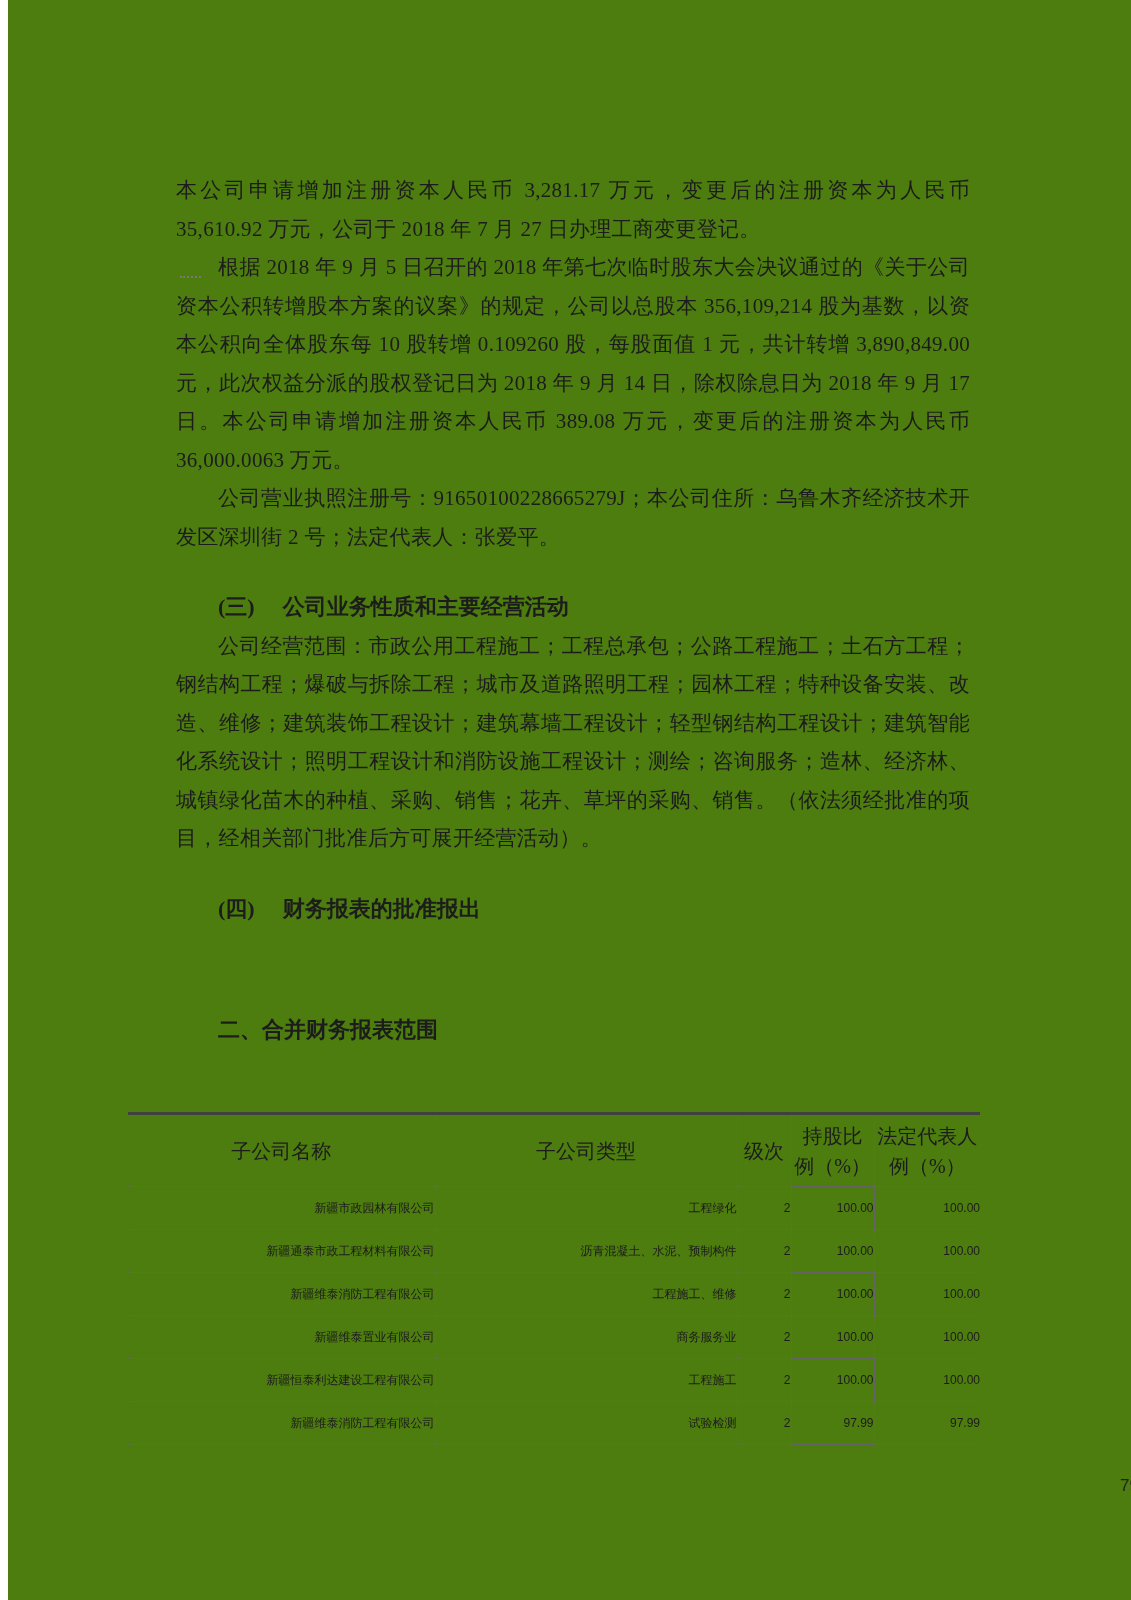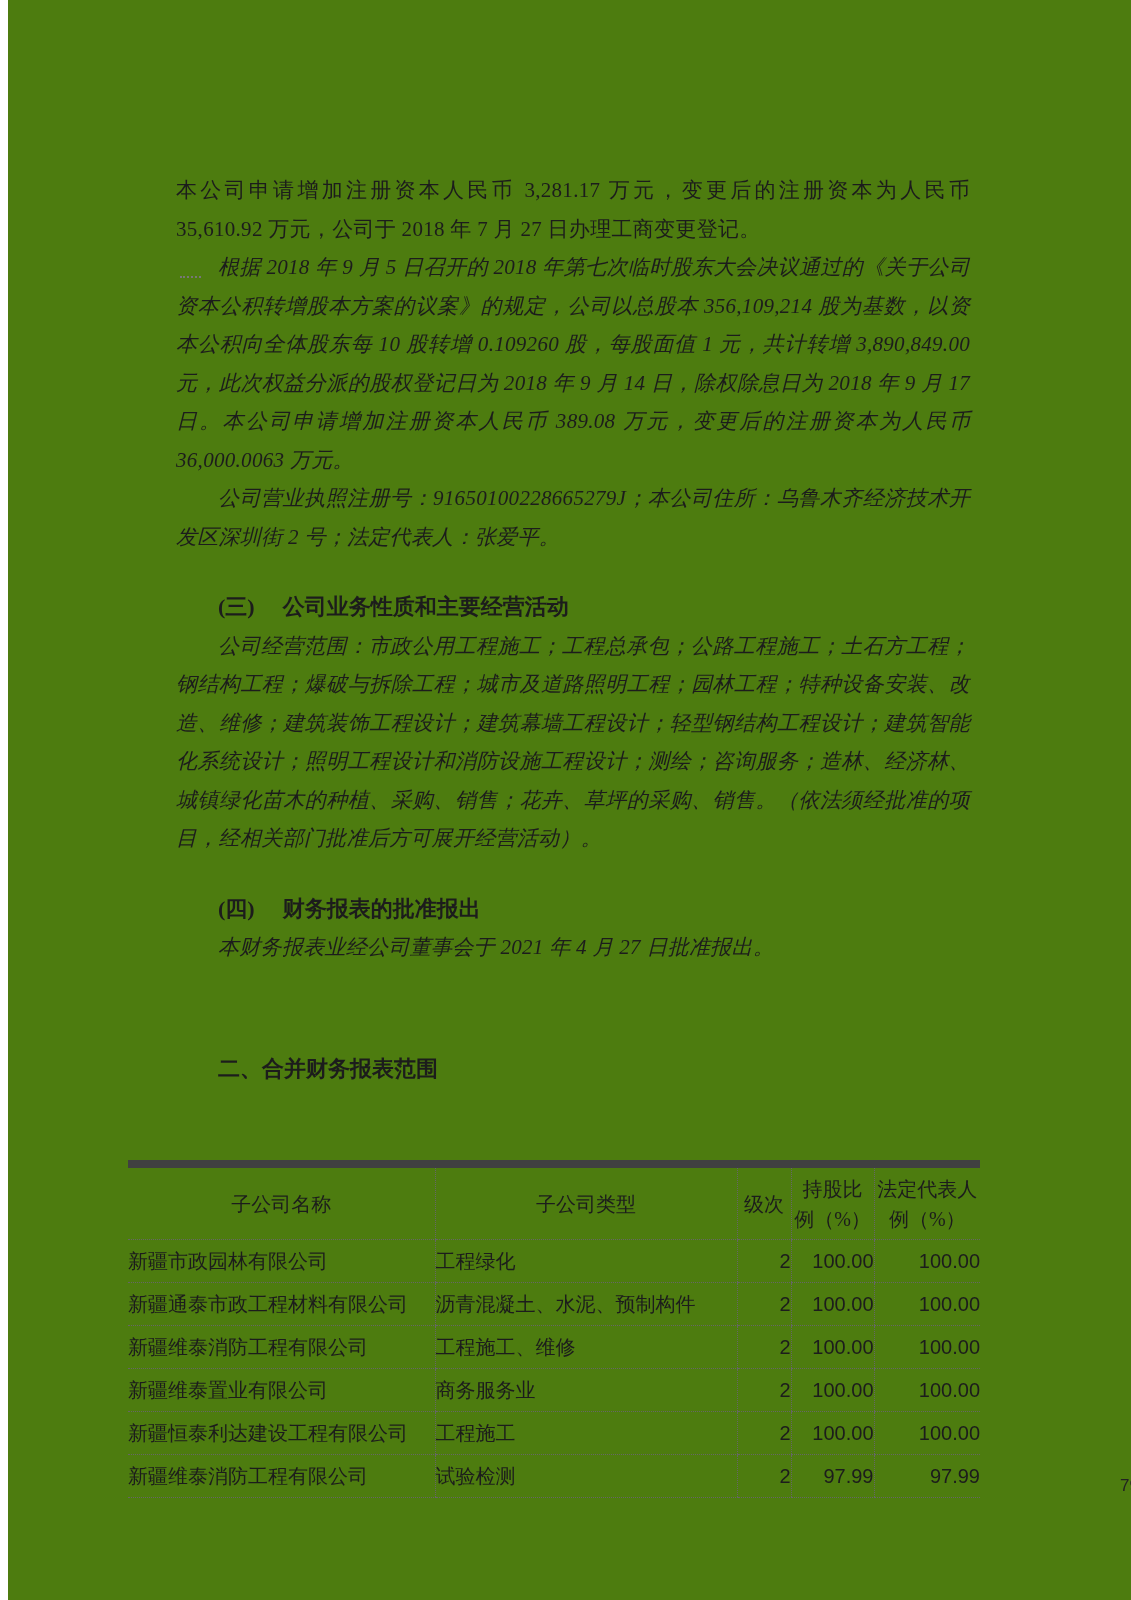--- a/index.html
+++ b/index.html
@@ -28,21 +28,21 @@
     top: 171px;
     width: 794px;
   }
   p.doc {
     margin: 0;
     font-size: 21px;
     line-height: 38.5px;
     text-align: justify;
     letter-spacing: 0.3px;
   }
-  p.doc.indent { text-indent: 2em; font-style: italic; }
+  p.doc.indent { text-indent: 2em; }
   .sec-heading {
     margin: 0;
     font-size: 22px;
     line-height: 38.5px;
     font-weight: bold;
     white-space: nowrap;
   }
   .sec-heading.numbered { padding-left: 42px; }
   .sec-heading .marker { display: inline-block; margin-right: 28px; }
   .mt-sec   { margin-top: 32px; }
@@ -57,22 +57,21 @@
     border-top: 2px dotted #777;
   }
   
   table.subs {
     position: absolute;
     left: 120px;
     top: 1112px;
     width: 852px;
     border-collapse: collapse;
     table-layout: fixed;
-    border-top: 8px solid #404040;
-    margin-top: 48px;
+    border-top: 3px solid #404040;
   }
   table.subs col.c1 { width: 307px; }
   table.subs col.c2 { width: 302px; }
   table.subs col.c3 { width: 54px; }
   table.subs col.c4 { width: 83px; }
   table.subs col.c5 { width: 106px; }
   table.subs th, table.subs td {
     border-bottom: 1px dotted #666;
     padding: 0;
     font-weight: normal;
@@ -82,22 +81,23 @@
   }
   table.subs thead th {
     height: 71px;
     font-size: 20px;
     text-align: center;
     vertical-align: middle;
     line-height: 30px;
   }
   table.subs tbody td {
     height: 42px;
-    font-size: 20px;
+    font-size: 12px;
     vertical-align: middle;
+    text-align: right;
   }
   td.cell-name { text-align: left; padding-left: 9px; }
   td.cell-type { text-align: left; padding-left: 9px; }
   td.cell-num  {
     text-align: right;
     font-family: "Liberation Sans", "DejaVu Sans", sans-serif;
     font-size: 19px;
   }
   td.cell-level   { padding-right: 14px; }
   td.cell-holding { padding-right: 10px; }
@@ -131,21 +131,20 @@
     <h3 class="sec-heading numbered mt-sec">
       <span class="marker">(三)</span><span>公司业务性质和主要经营活动</span>
     </h3>
 
     <p class="doc indent mt-para">公司经营范围：市政公用工程施工；工程总承包；公路工程施工；土石方工程；钢结构工程；爆破与拆除工程；城市及道路照明工程；园林工程；特种设备安装、改造、维修；建筑装饰工程设计；建筑幕墙工程设计；轻型钢结构工程设计；建筑智能化系统设计；照明工程设计和消防设施工程设计；测绘；咨询服务；造林、经济林、城镇绿化苗木的种植、采购、销售；花卉、草坪的采购、销售。（依法须经批准的项目，经相关部门批准后方可展开经营活动）。</p>
 
     <h3 class="sec-heading numbered mt-sec">
       <span class="marker">(四)</span><span>财务报表的批准报出</span>
     </h3>
 
-    <p class="doc indent mt-para">本财务报表业经公司董事会于 2021 年 4 月 27 日批准报出。</p>
 
     <h3 class="sec-heading numbered mt-big">二、合并财务报表范围</h3>
 
 
   </div>
 
   <table class="subs">
     <colgroup>
       <col class="c1">
         <col class="c2">

